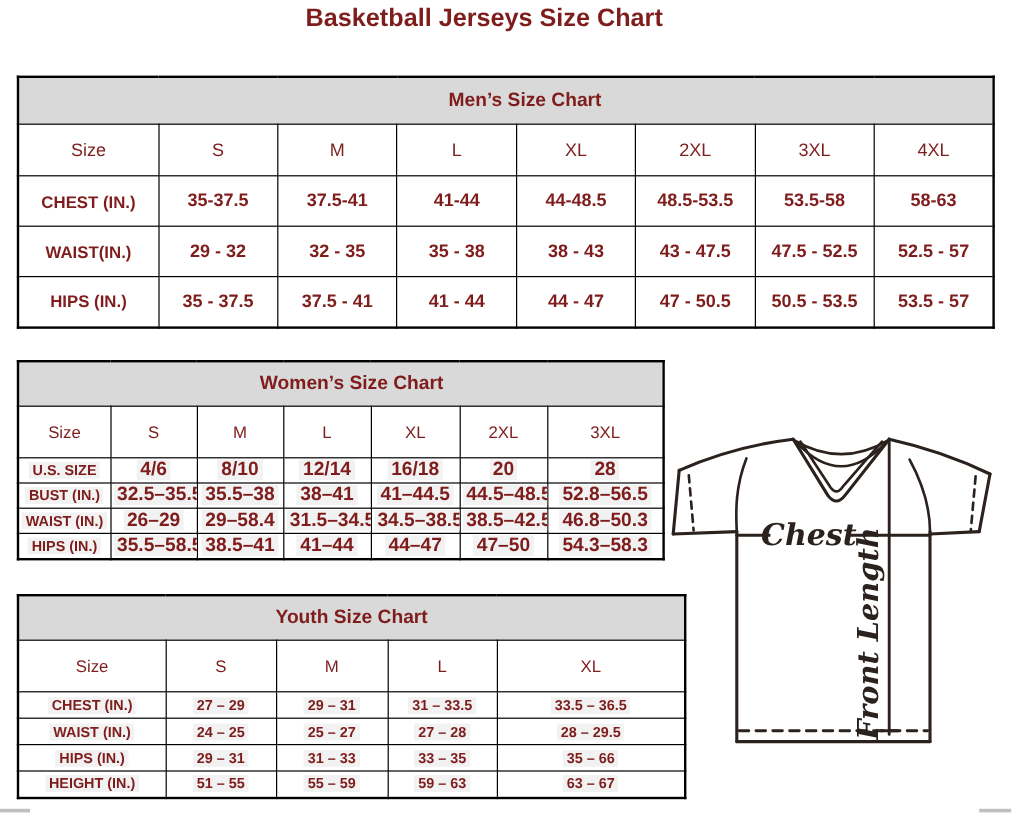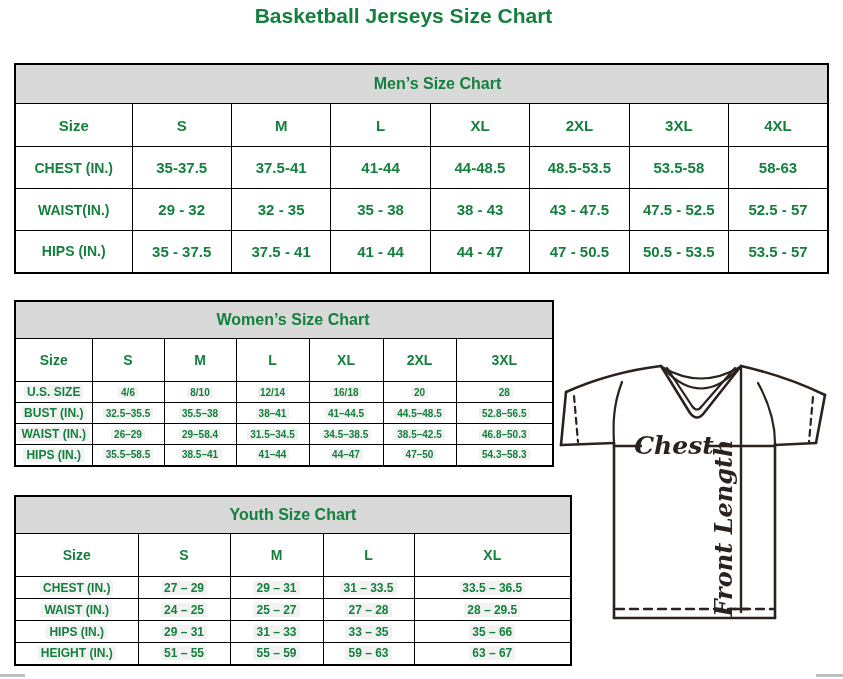--- a/index.html
+++ b/index.html
@@ -1,49 +1,49 @@
 <!DOCTYPE html>
 <html><head>
 <meta charset="utf-8">
 <style>
   html,body{margin:0;padding:0;background:#ffffff;}
   #stage{
     position:relative;width:843px;height:679px;background:#ffffff;overflow:hidden;
-    font-family:"Liberation Sans","DejaVu Sans",sans-serif;color:#15803d;
+    font-family:"Liberation Sans","DejaVu Sans",sans-serif;color:#7f1d1d;
   }
   .page-title{
     position:absolute;left:0;right:36px;top:4px;margin:0;
     text-align:center;font-size:21px;font-weight:bold;letter-spacing:0px;
   }
   .chart{position:absolute;}
   .chart table{
     border-collapse:collapse;table-layout:fixed;width:100%;
     border:2px solid #000;
   }
   .chart th,.chart td{
     border:1px solid #000;text-align:center;vertical-align:middle;
     padding:0 2px;overflow:hidden;white-space:nowrap;
   }
   .chart .title-row th{
     background:#d9d9d9;font-size:16px;font-weight:bold;border-bottom:1px solid #000;
   }
-  .chart .cols-row th{font-size:15px;font-weight:bold;background:#fff;}
+  .chart .cols-row th{font-size:15px;font-weight:normal;background:#fff;}
   .chart td{font-weight:bold;}
   .chart td.row-label{font-weight:bold;}
   
   .men .title-row th{height:38px;padding-left:34px;}
   .men .cols-row th{height:42px;}
   .men tbody tr{height:42px;}
   .men td{font-size:15px;}
   .men td.row-label{font-size:14px;}
   
   .women .title-row th{height:36px;padding-left:20px;}
   .women .cols-row th{height:42px;font-size:14px;}
   .women tbody tr{height:21px;}
-  .women td{font-size:10px;}
+  .women td{font-size:16px;}
   .women td.row-label{font-size:12px;}
   
   .youth .title-row th{height:36px;}
   .youth .cols-row th{height:42px;font-size:14px;}
   .youth tbody tr{height:22px;}
   .youth td{font-size:12px;}
   .youth td.row-label{font-size:12px;}
   
   .hl{background:#f2f2f2;padding:0 3px;}
   

